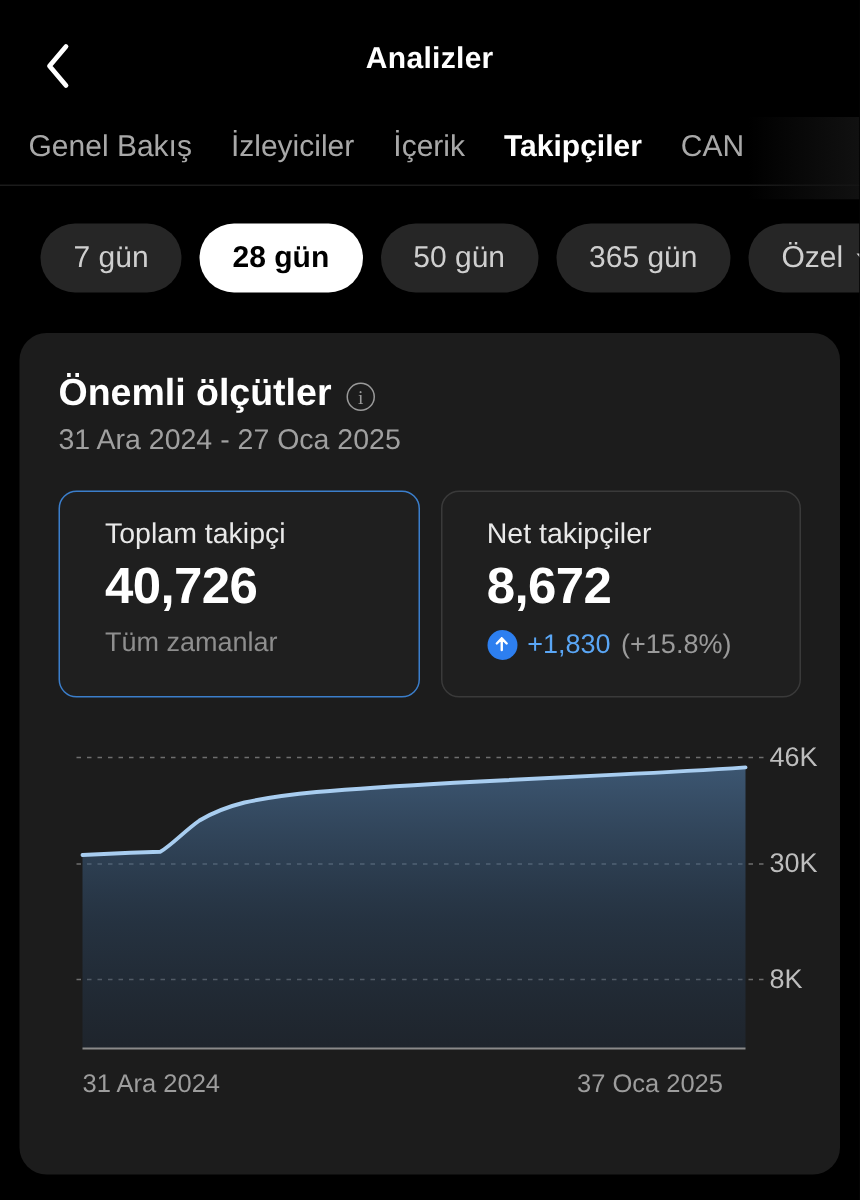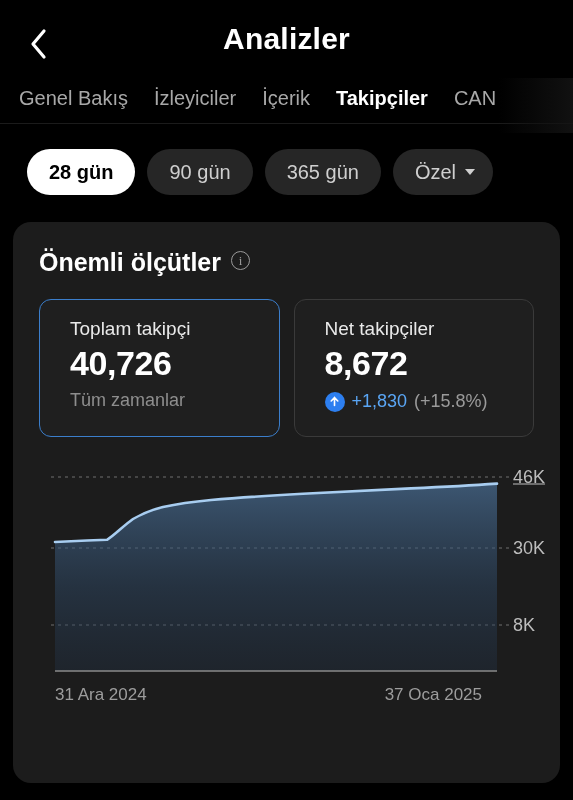--- a/index.html
+++ b/index.html
@@ -33,21 +33,21 @@
     width: 48px;
     height: 44px;
     display: flex;
     align-items: center;
     justify-content: center;
     cursor: pointer;
   }
   .back-btn svg { display: block; }
   .nav-title {
     color: #ffffff;
-    font-size: 30px;
+    font-size: 20px;
     font-weight: bold;
     letter-spacing: 0.2px;
   }
 
   
   .tabbar {
     position: relative;
     height: 55px;
     background: #000;
     overflow: hidden;
@@ -132,21 +132,21 @@
     left: 13px;
     top: 222px;
     width: 547px;
     height: 561px;
     background: #1c1c1c;
     border-radius: 18px;
     padding: 26px 26px 0 26px;
   }
   .card-title-row {
     display: flex;
-    align-items: flex-start;
+    align-items: center;
     gap: 10px;
   }
   .card-title {
     color: #ffffff;
     font-size: 25px;
     font-weight: bold;
   }
   .info-icon {
     width: 19px;
     height: 19px;
@@ -283,43 +283,47 @@
       <div class="tab">
         <span>CAN</span>
         
       </div>
     </div>
     <div class="tabbar-divider"></div>
     <div class="tab-fade"></div>
   </div>
 
   <div class="pillbar">
+    <div class="pill">
+      <span>7 gün</span>
+    </div>
     <div class="pill active">
       <span>28 gün</span>
     </div>
     <div class="pill">
-      <span>90 gün</span>
+      <span>50 gün</span>
     </div>
     <div class="pill">
       <span>365 gün</span>
     </div>
     <div class="pill with-caret">
       <span>Özel</span>
       <span class="caret"></span>
     </div>
   </div>
 
   <div class="card">
 
     <div class="card-title-row">
       <div class="card-title">Önemli ölçütler</div>
       <div class="info-icon">
         <span>i</span>
       </div>
     </div>
+    <div class="card-subtitle">31 Ara 2024 - 27 Oca 2025</div>
 
     <div class="metrics">
 
       <div class="metric selected">
         <div class="metric-label">Toplam takipçi</div>
         <div class="metric-value">40,726</div>
         <div class="metric-sub">Tüm zamanlar</div>
       </div>
 
       <div class="metric">
@@ -363,21 +367,21 @@
         <path fill="none" stroke="#a8cdf0" stroke-width="2.6" stroke-linecap="round" stroke-linejoin="round" d="M16,79 C28,78.5 38,78 48,77.5 C56,77.2 62,77 68,76.8
                  C76,72 84,63 94,56 C104,50 114,46.5 124,44
                  C140,40.5 156,38.5 172,37
                  C200,34.6 232,32.6 264,30.8
                  C300,28.8 336,27.1 372,25.4
                  C404,23.9 432,22.4 458,20.6"></path>
 
         <line x1="16" y1="208" x2="458" y2="208" stroke="#8a8a8a" stroke-width="1.4"></line>
       </svg>
 
-      <div class="ytick" style="top:14px;text-decoration:underline;">46K</div>
+      <div class="ytick" style="top:14px;">46K</div>
       <div class="ytick" style="top:85px;">30K</div>
       <div class="ytick" style="top:162px;">8K</div>
 
       <div class="xaxis">
         <span>31 Ara 2024</span>
         <span>37 Oca 2025</span>
       </div>
     </div>
 
   </div>

